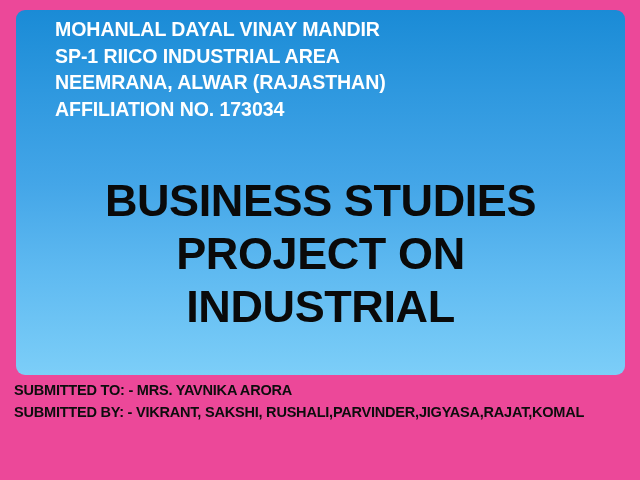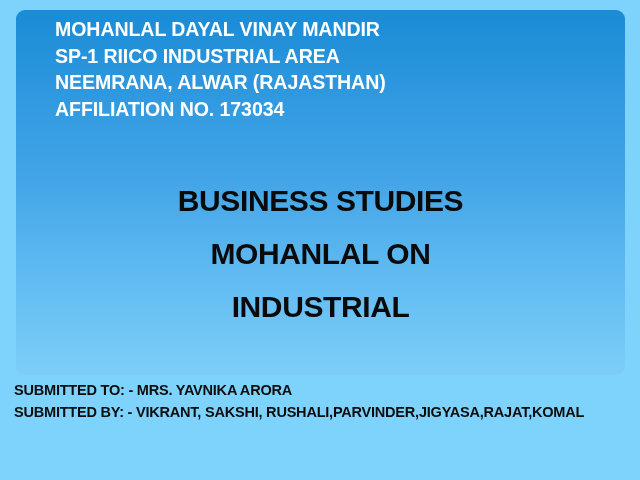--- a/index.html
+++ b/index.html
@@ -13,21 +13,21 @@
     height: 480px;
     overflow: hidden;
     font-family: "Liberation Sans", sans-serif;
     -webkit-font-smoothing: antialiased;
   }
 
   .slide {
     position: relative;
     width: 640px;
     height: 480px;
-    background: #7dd3fc;
+    background: #ec4899;
   }
 
   
   .cover-panel {
     position: absolute;
     left: 16px;
     top: 10px;
     width: 609px;
     height: 365px;
     border-radius: 9px;
@@ -66,21 +66,21 @@
     left: 0;
     right: 0;
     top: 164px;
     text-align: center;
   }
   .title-line {
     display: block;
     color: #0a0a0a;
     font-family: "Liberation Sans", sans-serif;
     font-weight: bold;
-    font-size: 30px;
+    font-size: 45px;
     line-height: 53px;
     letter-spacing: -0.4px;
     white-space: nowrap;
   }
 
   
   .credits-block {
     position: absolute;
     left: 14px;
     top: 379px;
@@ -108,21 +108,21 @@
 
     <div class="school-block">
       <span class="school-line">MOHANLAL DAYAL VINAY MANDIR</span>
       <span class="school-line">SP-1 RIICO INDUSTRIAL AREA</span>
       <span class="school-line">NEEMRANA, ALWAR (RAJASTHAN)</span>
       <span class="school-line">AFFILIATION NO. 173034</span>
     </div>
 
     <div class="project-title">
       <span class="title-line">BUSINESS STUDIES</span>
-      <span class="title-line">MOHANLAL ON</span>
+      <span class="title-line">PROJECT ON</span>
       <span class="title-line">INDUSTRIAL</span>
     </div>
 
   </div>
 
   <div class="credits-block">
     <span class="credit-line">SUBMITTED TO: - MRS. YAVNIKA ARORA</span>
     <span class="credit-line">SUBMITTED BY: - VIKRANT, SAKSHI, RUSHALI,PARVINDER,JIGYASA,RAJAT,KOMAL</span>
   </div>
 

